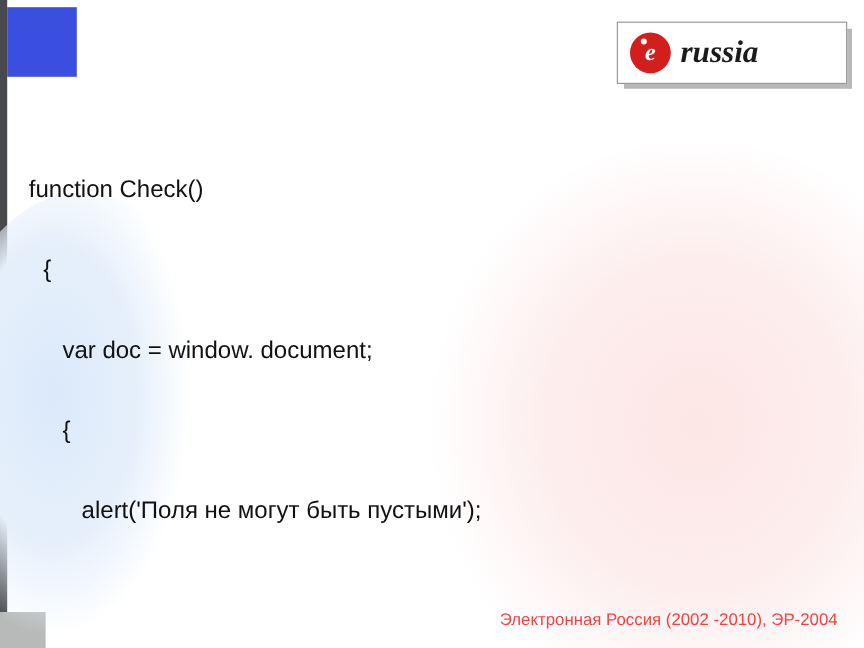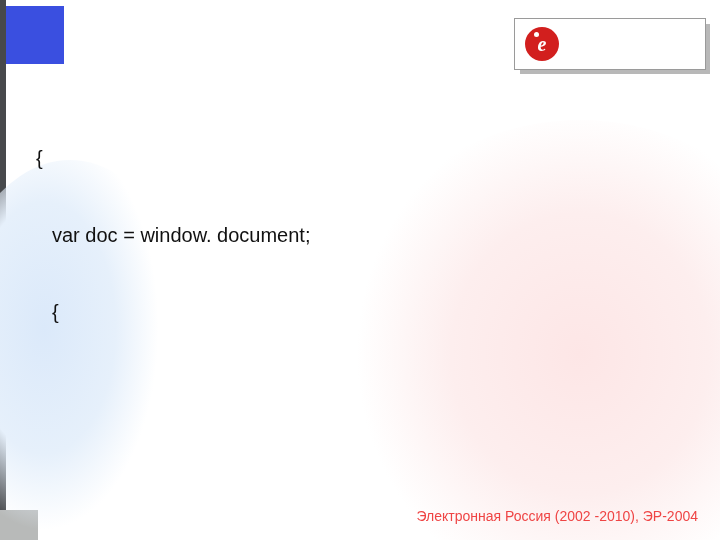--- a/index.html
+++ b/index.html
@@ -109,21 +109,21 @@
     right: 40px;
     font-family: Verdana, Arial, sans-serif;
     font-size: 20px;
     color: #111;
     line-height: 1.68;
     z-index: 2;
     white-space: pre;
   }
   .code-line { display: block; }
   .ind1 { padding-left: 12px; }
-  .ind2 { padding-left: 28px; margin-top: 10px; }
+  .ind2 { padding-left: 28px; }
   .ind3 { padding-left: 44px; }
 
   
   .footer {
     position: absolute;
     bottom: 16px;
     right: 22px;
     font-family: Verdana, Arial, sans-serif;
     font-size: 14px;
     color: #ef4444;
@@ -155,27 +155,30 @@
 <div class="bg-right"></div>
 
 <div class="blue-square"></div>
 
 <div class="logo-wrap">
   <div class="logo-shadow"></div>
   <div class="logo-badge">
     <div class="logo-e">
       <span class="e-letter">e</span>
     </div>
+    <span class="logo-text">russia</span>
   </div>
 </div>
 
 <div class="code-area">
+<span class="code-line">function Check()</span>
 <span class="code-line ind1">{</span>
 <span class="code-line ind2">var doc = window. document;</span>
 <span class="code-line ind2">{</span>
+<span class="code-line ind3">alert('Поля не могут быть пустыми');</span>
 
 
 
 
 
 </div>
 
 <div class="footer">Электронная Россия (2002 -2010), ЭР-2004</div>
 
 </body></html>

